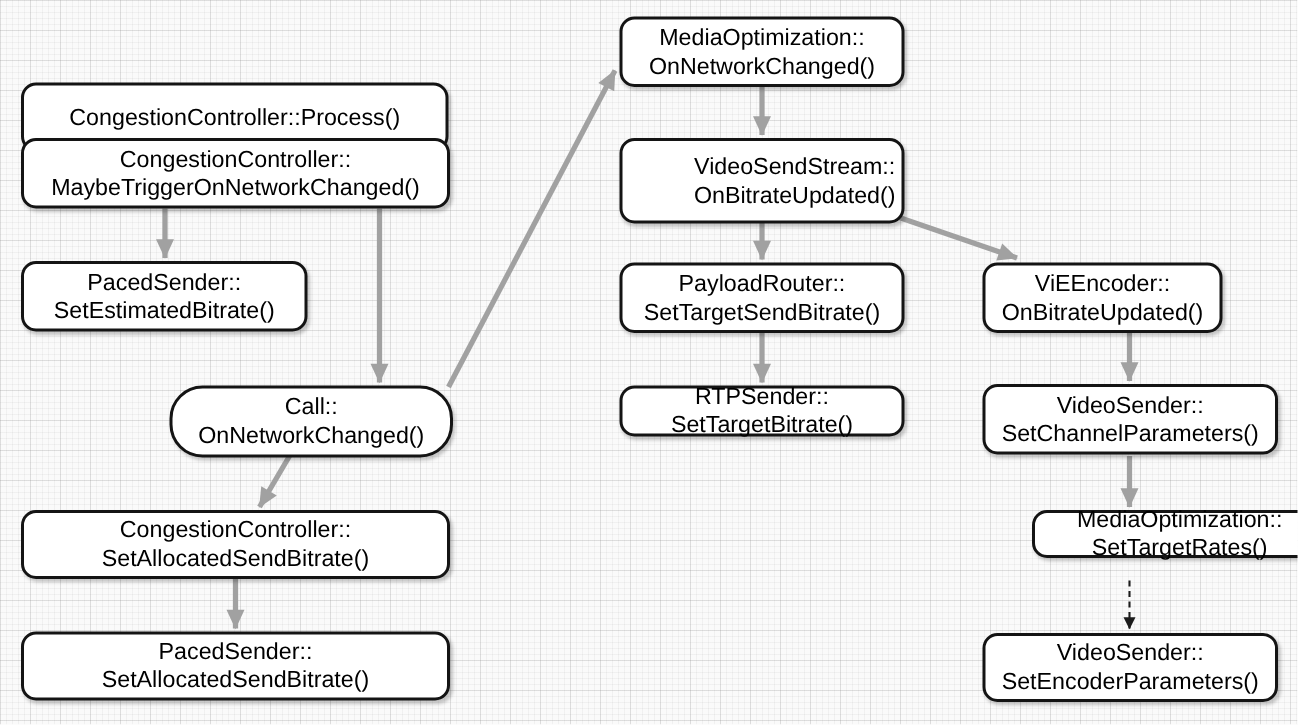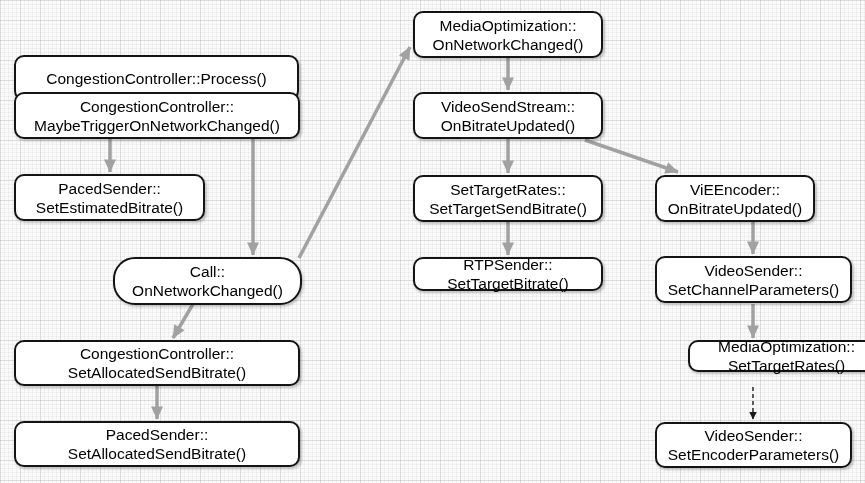--- a/index.html
+++ b/index.html
@@ -110,26 +110,26 @@
   </div>
   <div class="node" style="left:14px;  top:421px; width:286px; height:46px;">
     <span>PacedSender::
 SetAllocatedSendBitrate()</span>
   </div>
 
   <div class="node" style="left:413px; top:11px;  width:190px; height:47px;">
     <span>MediaOptimization::
 OnNetworkChanged()</span>
   </div>
-  <div class="node" style="left:413px; top:92px;  width:190px; height:47px;">
+  <div class="node" style="left:413px; top:92px;  width:190px; height:57px;justify-content:flex-end;">
     <span>VideoSendStream::
 OnBitrateUpdated()</span>
   </div>
   <div class="node" style="left:413px; top:175px; width:190px; height:47px;">
-    <span>SetTargetRates::
+    <span>PayloadRouter::
 SetTargetSendBitrate()</span>
   </div>
   <div class="node" style="left:413px; top:257px; width:190px; height:34px;">
     <span>RTPSender::
 SetTargetBitrate()</span>
   </div>
 
   <div class="node" style="left:655px; top:175px; width:160px; height:47px;align-items:center;">
     <span>ViEEncoder::
 OnBitrateUpdated()</span>

